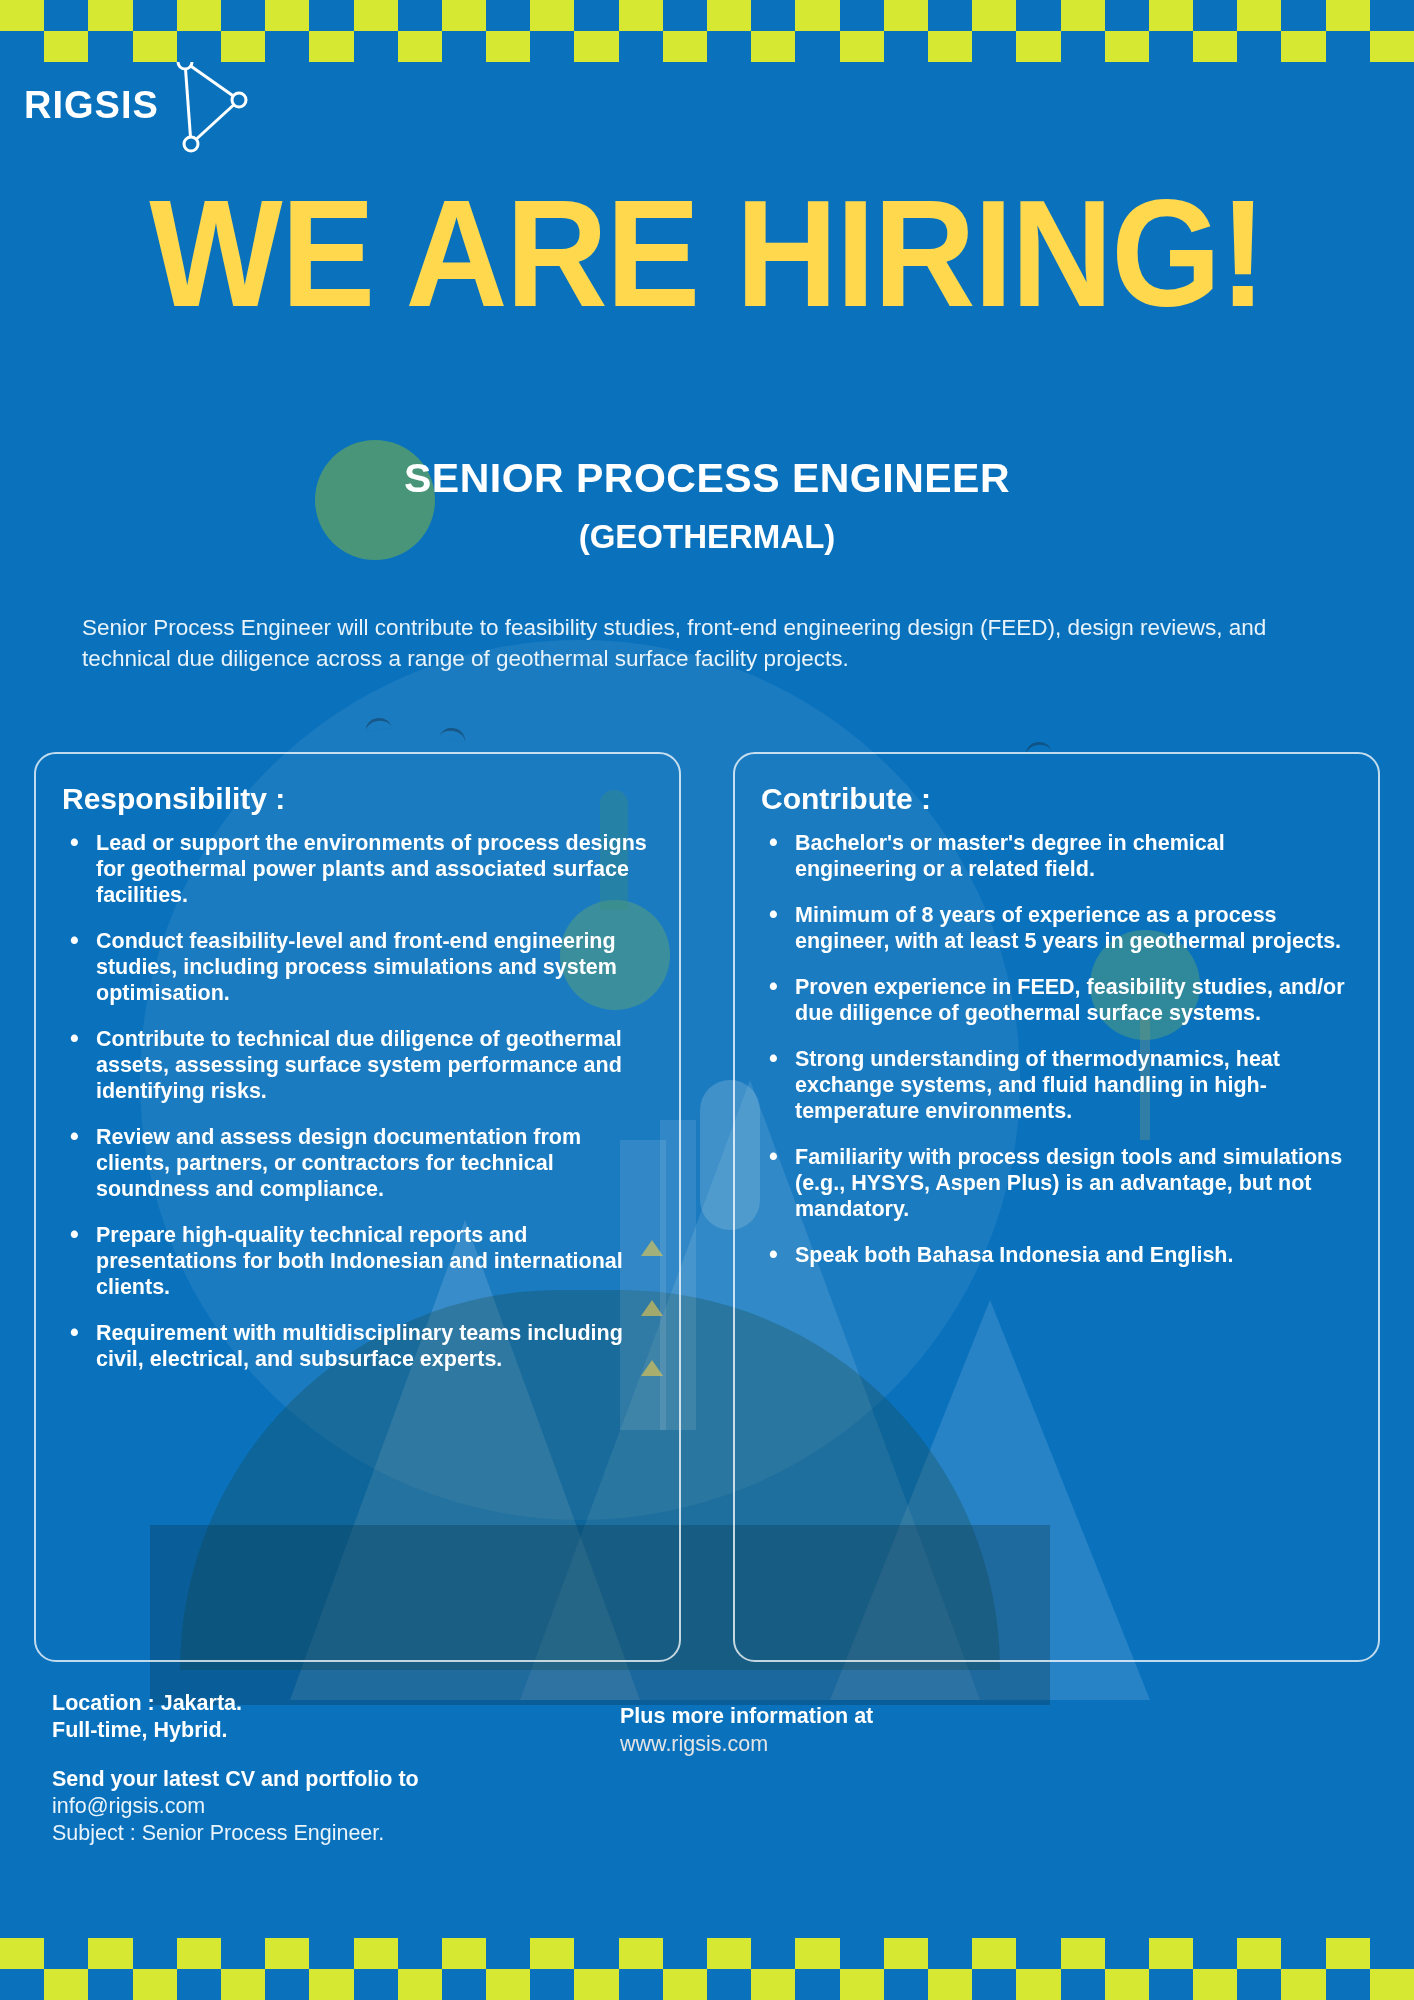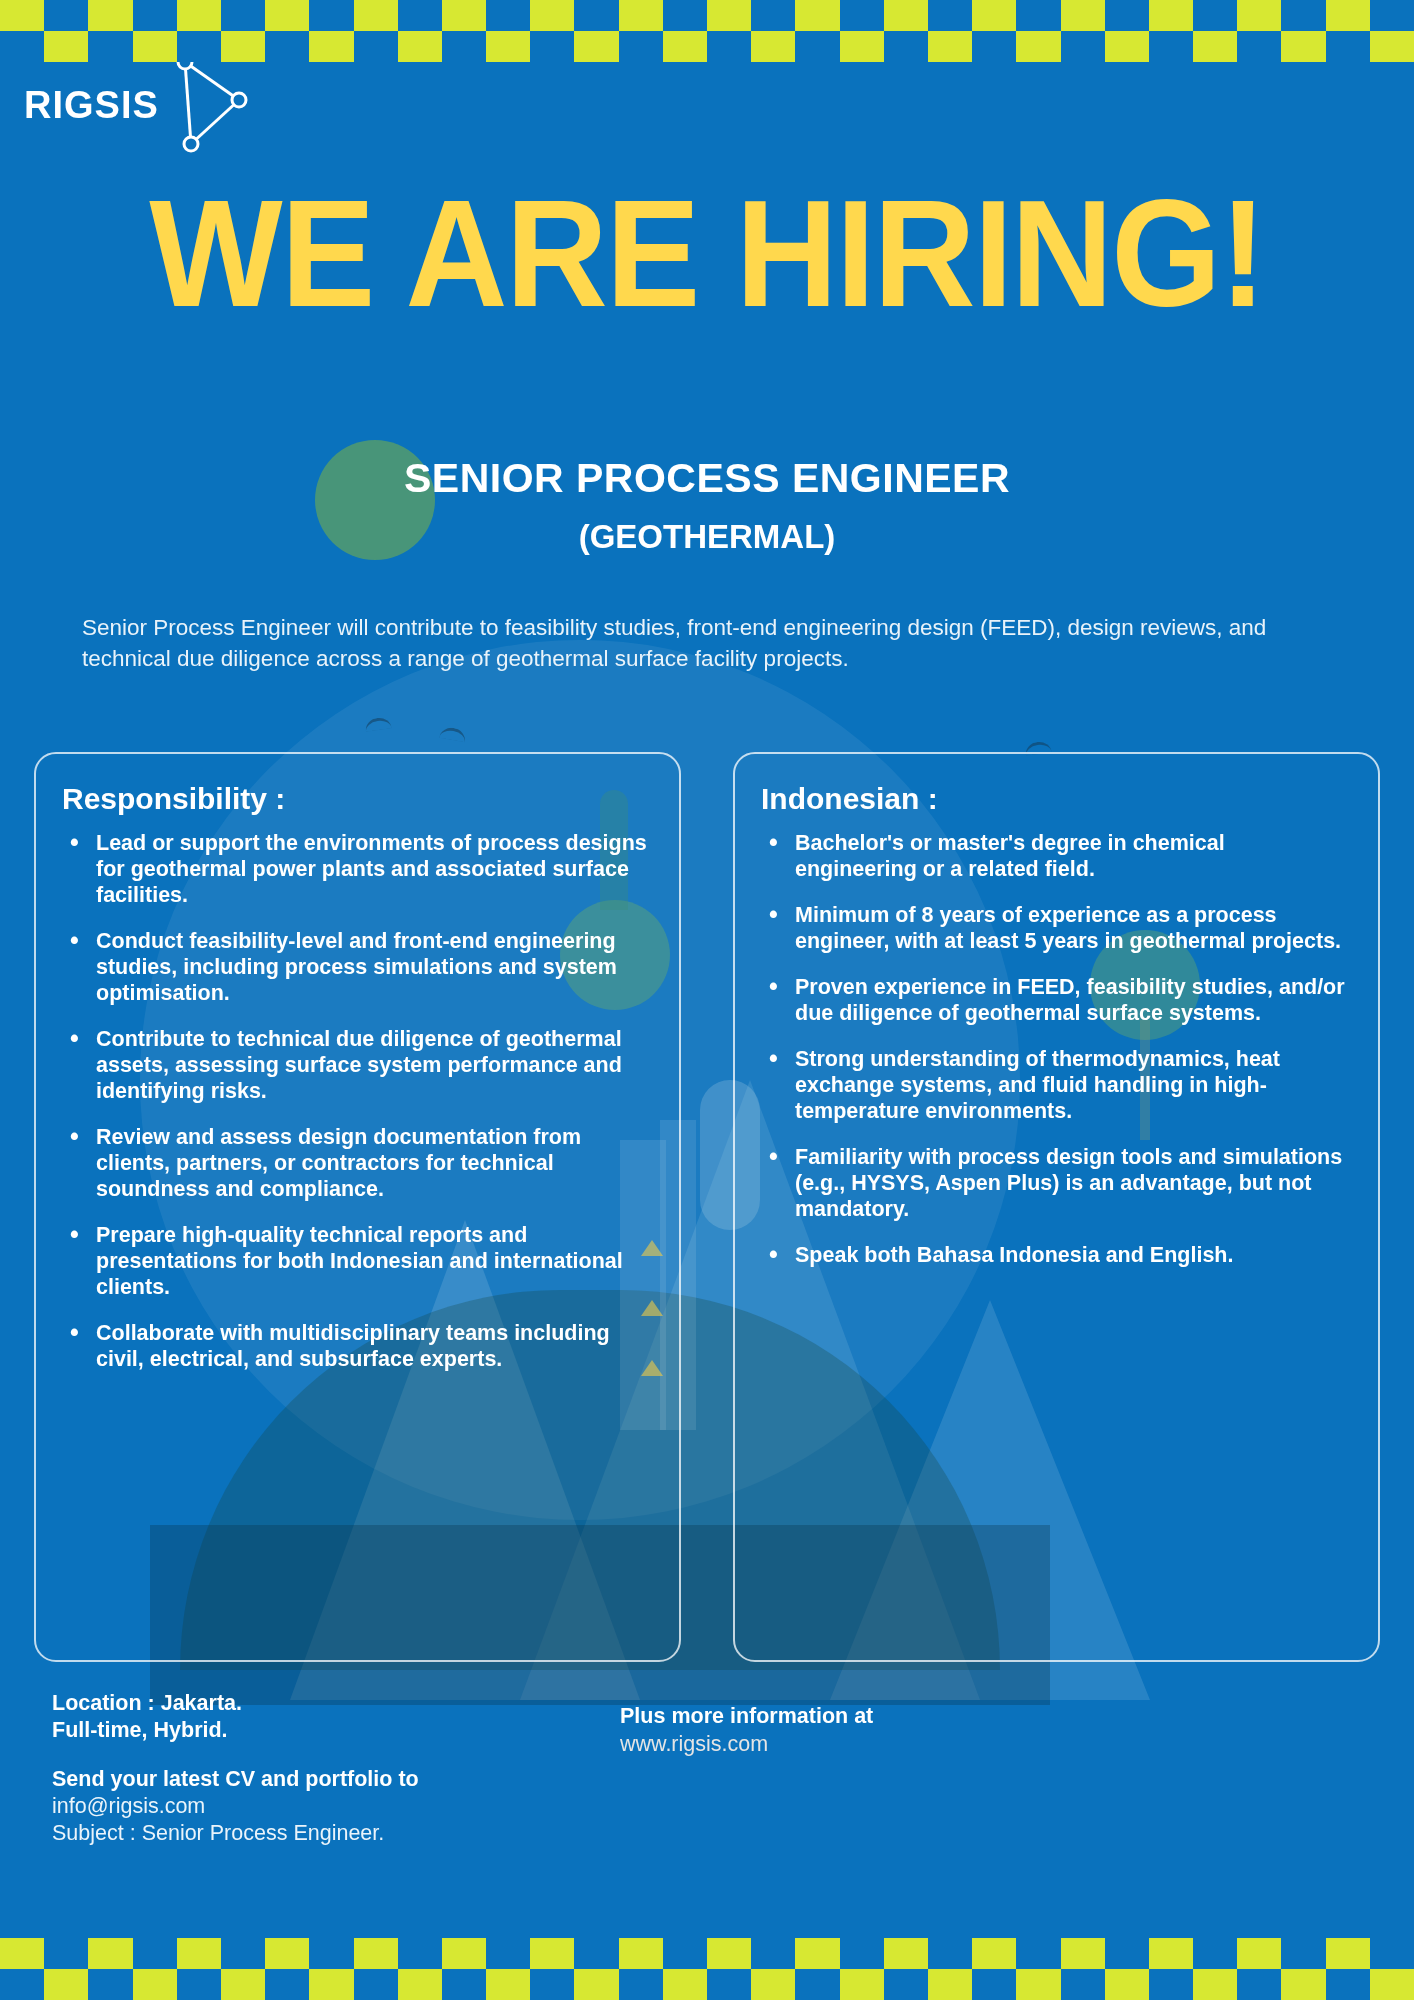--- a/index.html
+++ b/index.html
@@ -383,25 +383,25 @@
 
 <div class="panels">
   <div class="panel">
     <h2>Responsibility :</h2>
     <ul id="resp-list">
         <li>Lead or support the environments of process designs for geothermal power plants and associated surface facilities.</li>
         <li>Conduct feasibility-level and front-end engineering studies, including process simulations and system optimisation.</li>
         <li>Contribute to technical due diligence of geothermal assets, assessing surface system performance and identifying risks.</li>
         <li>Review and assess design documentation from clients, partners, or contractors for technical soundness and compliance.</li>
         <li>Prepare high-quality technical reports and presentations for both Indonesian and international clients.</li>
-        <li>Collaborate with multidisciplinary teams including civil, electrical, and subsurface experts.</li>
+        <li>Requirement with multidisciplinary teams including civil, electrical, and subsurface experts.</li>
       </ul>
   </div>
   <div class="panel">
-    <h2>Indonesian :</h2>
+    <h2>Contribute :</h2>
     <ul id="req-list">
         <li>Bachelor's or master's degree in chemical engineering or a related field.</li>
         <li>Minimum of 8 years of experience as a process engineer, with at least 5 years in geothermal projects.</li>
         <li>Proven experience in FEED, feasibility studies, and/or due diligence of geothermal surface systems.</li>
         <li>Strong understanding of thermodynamics, heat exchange systems, and fluid handling in high-temperature environments.</li>
         <li>Familiarity with process design tools and simulations (e.g., HYSYS, Aspen Plus) is an advantage, but not mandatory.</li>
         <li>Speak both Bahasa Indonesia and English.</li>
       </ul>
   </div>
 </div>

